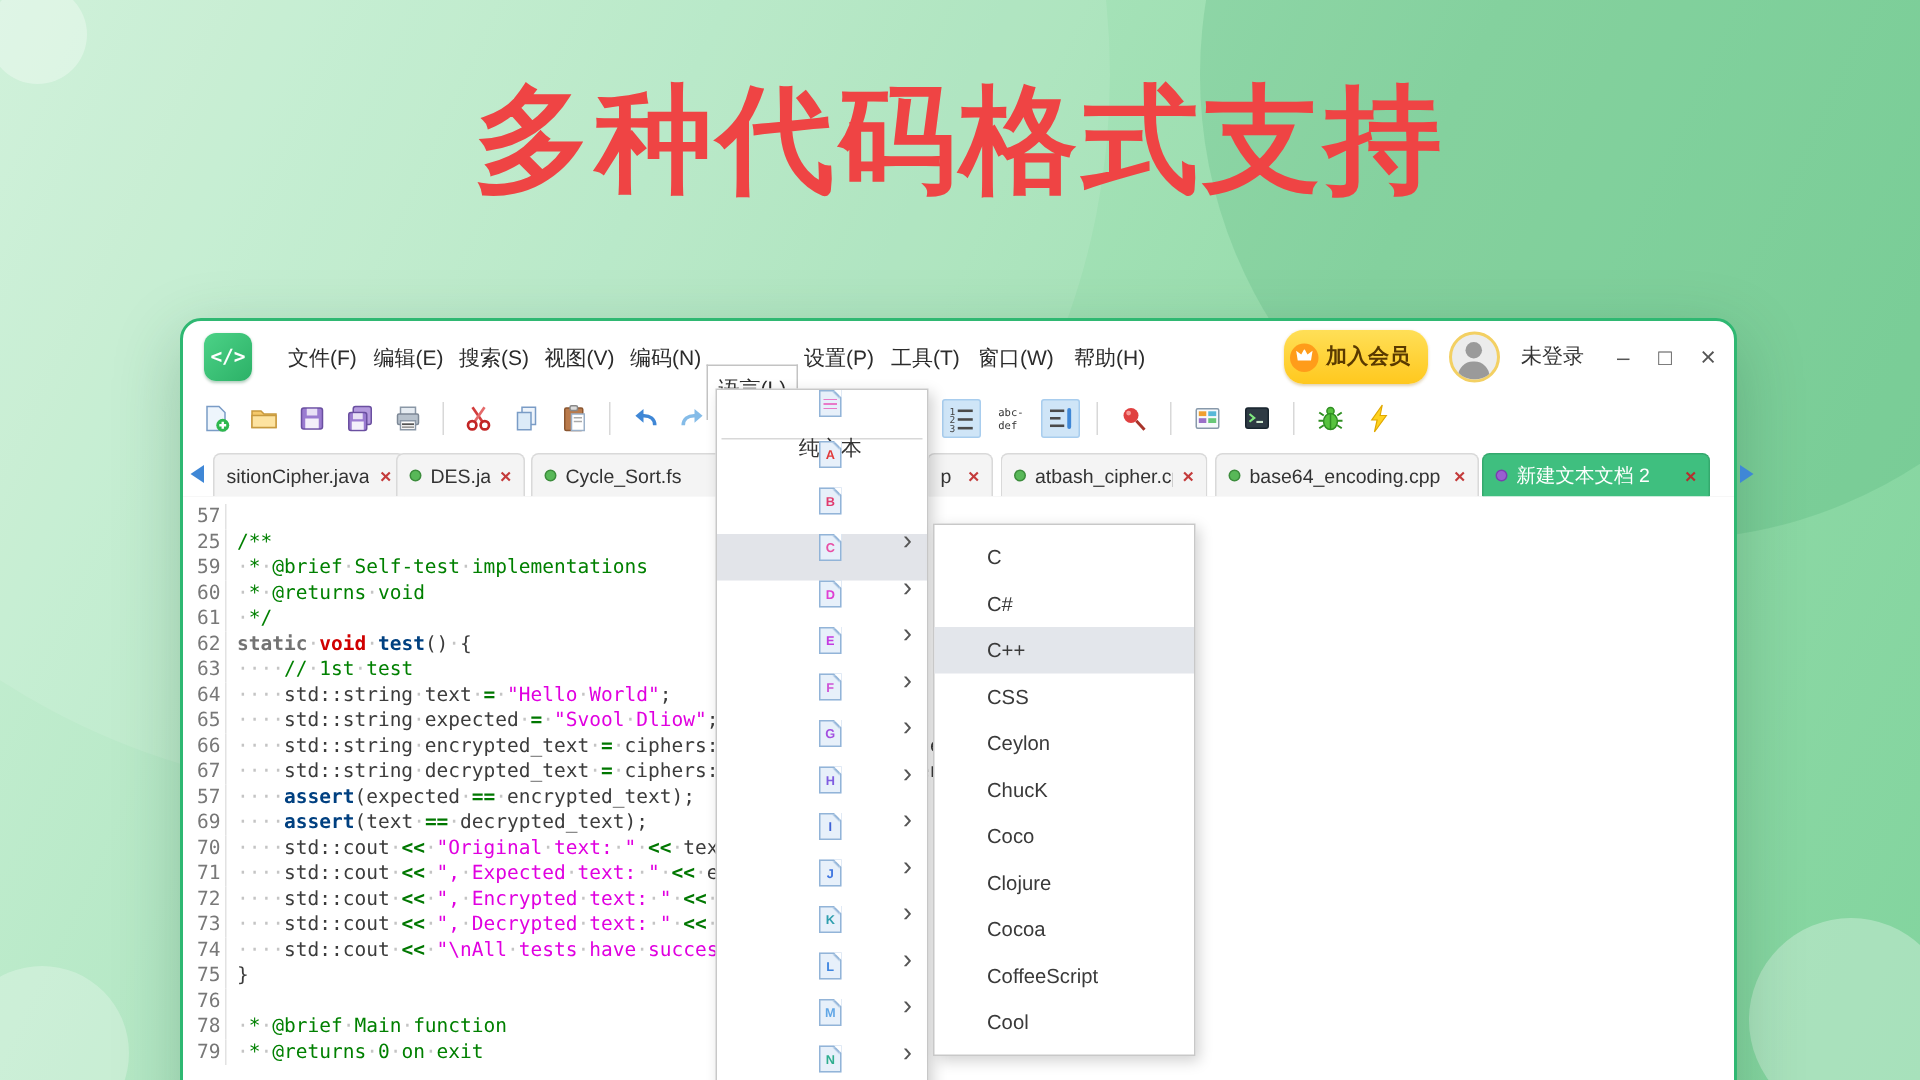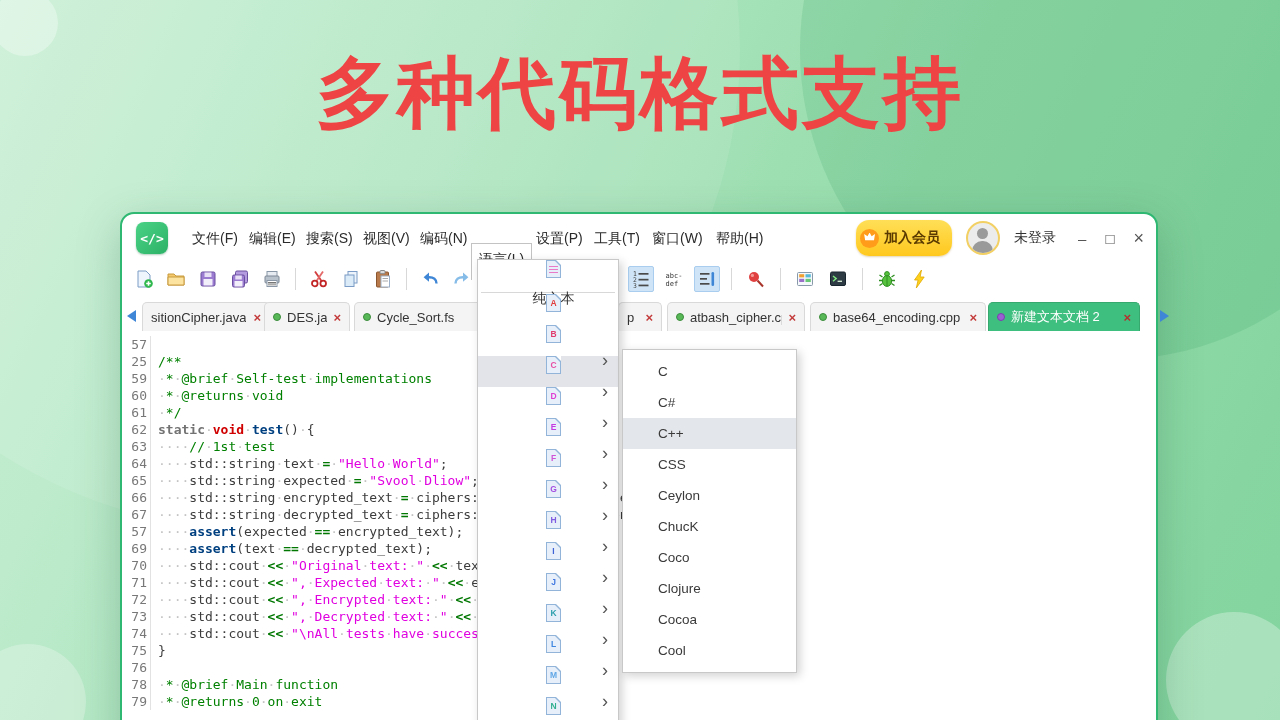--- a/index.html
+++ b/index.html
@@ -471,15 +471,16 @@
   <div class="smenu" id="submenu">
       <div class="srow">C</div>
       <div class="srow">C#</div>
       <div class="srow hl">C++</div>
       <div class="srow">CSS</div>
       <div class="srow">Ceylon</div>
       <div class="srow">ChucK</div>
       <div class="srow">Coco</div>
       <div class="srow">Clojure</div>
       <div class="srow">Cocoa</div>
+      <div class="srow">CoffeeScript</div>
       <div class="srow">Cool</div>
     </div>
 </div>
 
 </body></html>

